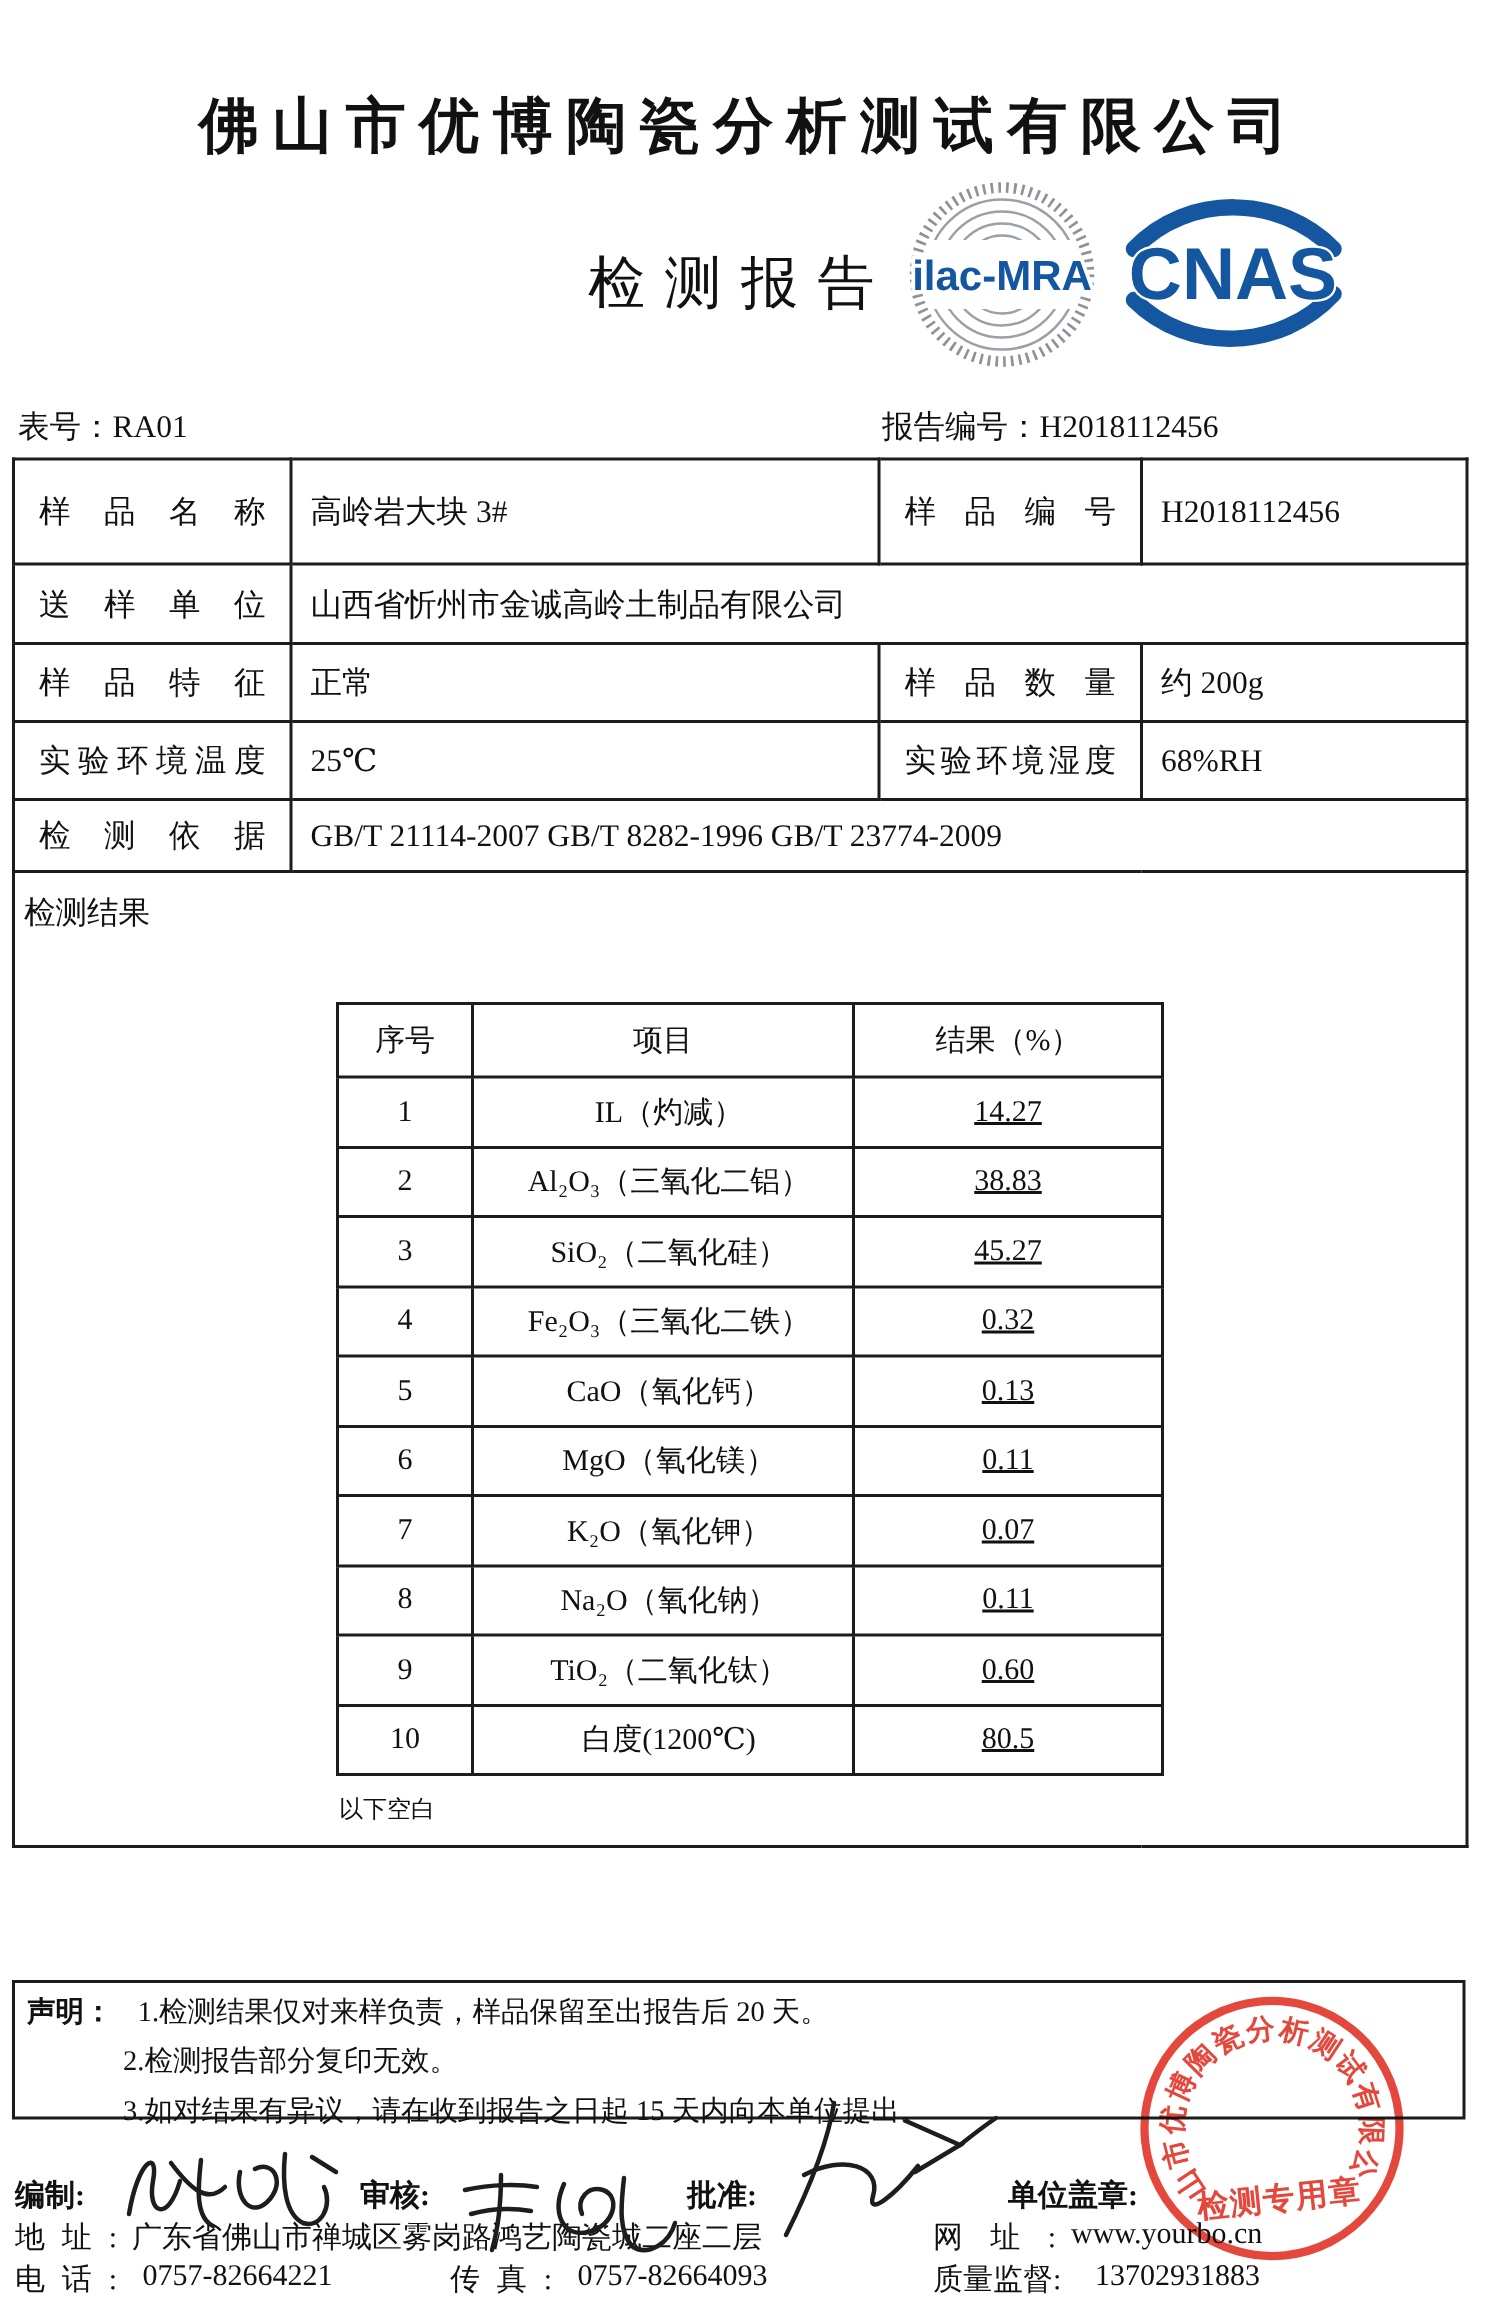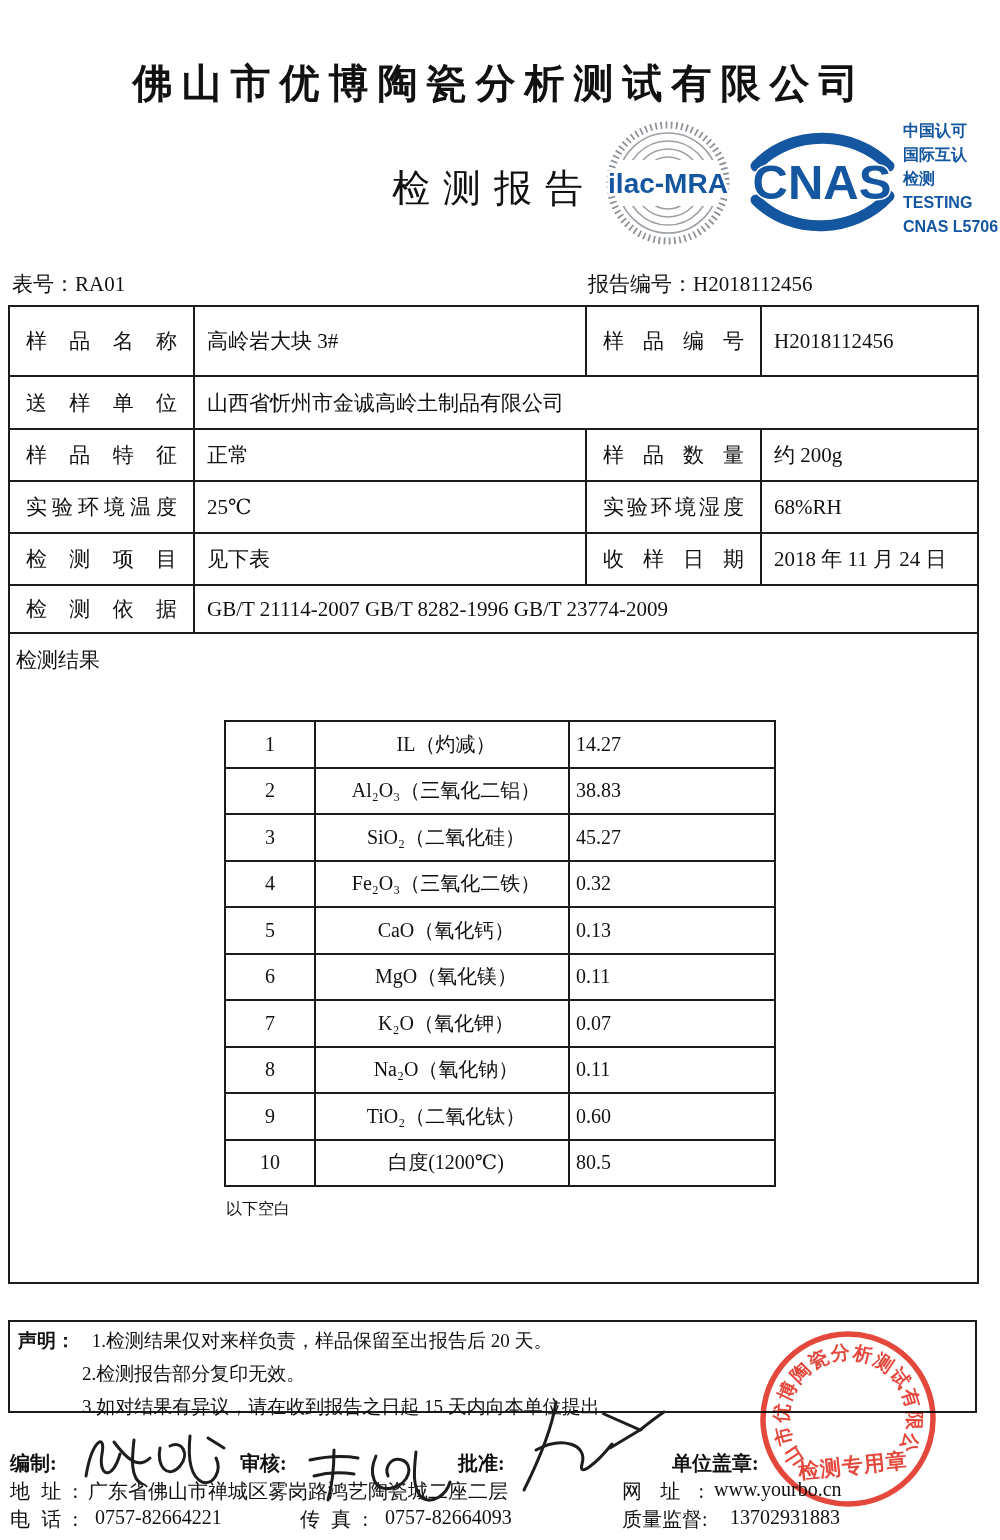--- a/index.html
+++ b/index.html
@@ -29,21 +29,21 @@
   .main-table td.big{vertical-align:top;padding:0;}
   .section-title{font-size:21px;padding:12px 0 0 6px;}
 
   
   .res-wrap{margin:46px 0 0 214px;}
   .res-table{width:550px;table-layout:fixed;}
   .res-table td,.res-table th{border:2px solid #1c1c1c;font-size:20px;font-weight:normal;height:44.5px;}
   .res-table th{height:45px;}
   .res-table .c-no{text-align:center;}
   .res-table .c-item{text-align:center;padding-left:14px;}
-  .res-table .c-res{}
+  .res-table .c-res{text-align:center;text-decoration:underline;}
   .end-note{margin:12px 0 0 216px;font-size:16px;}
 
   
   .statement{position:absolute;left:8px;top:1320px;width:965px;height:89px;border:2px solid #1c1c1c;
     font-size:19px;}
   .statement .row1{margin:6px 0 0 8px;}
   .statement .lbl{font-weight:bold;font-family:Liberation Mono, monospace;}
   .statement .it{margin:7px 0 0 72px;}
   .statement .first{display:inline;margin:12px;}
 
@@ -85,27 +85,20 @@
     <circle cx="70" cy="67" r="58" fill="none" stroke="#8e9399" stroke-width="7" stroke-dasharray="1.8 3.4"></circle>
     <text x="70" y="77" text-anchor="middle" font-family="Liberation Sans, DejaVu Sans, sans-serif" font-size="28" font-weight="bold" fill="#1456a0" stroke="#ffffff" stroke-width="5" paint-order="stroke">ilac-MRA</text>
   </svg>
 
   <svg class="logo-cnas" width="160" height="122" viewBox="0 0 160 122">
     <path d="M 14 44 C 50 6 112 8 147 44" fill="none" stroke="#1456a0" stroke-width="11" stroke-linecap="round"></path>
     <path d="M 14 78 C 50 114 112 112 147 74" fill="none" stroke="#1456a0" stroke-width="11" stroke-linecap="round"></path>
     <text x="80" y="77" text-anchor="middle" font-family="Liberation Sans, DejaVu Sans, sans-serif" font-size="49" font-weight="bold" fill="#1456a0" stroke="#ffffff" stroke-width="3" paint-order="stroke">CNAS</text>
   </svg>
 
-  <div class="accr-lines">
-    <div>中国认可</div>
-    <div>国际互认</div>
-    <div>检测</div>
-    <div>TESTING</div>
-    <div>CNAS L5706</div>
-  </div>
 
   <div class="formrow">
     <div class="left"><span>表号：</span><span>RA01</span></div>
     <div class="right"><span>报告编号：</span><span>H2018112456</span></div>
   </div>
 
   <table class="main-table">
     <colgroup>
         <col style="width:185px">
         <col style="width:392px">
@@ -128,41 +121,40 @@
       <td class="val">正常</td>
       <td class="lab">样品数量</td>
       <td class="val">约 200g</td>
     </tr>
     <tr style="height:52px">
       <td class="lab">实验环境温度</td>
       <td class="val">25℃</td>
       <td class="lab">实验环境湿度</td>
       <td class="val">68%RH</td>
     </tr>
-    <tr style="height:52px">
-      <td class="lab">检测项目</td>
-      <td class="val">见下表</td>
-      <td class="lab">收样日期</td>
-      <td class="val">2018 年 11 月 24 日</td>
-    </tr>
     <tr style="height:48px">
       <td class="lab">检测依据</td>
       <td class="val" colspan="3">GB/T 21114-2007 GB/T 8282-1996 GB/T 23774-2009</td>
     </tr>
     <tr style="height:650px">
       <td class="big" colspan="4">
         <div class="section-title">检测结果</div>
         <div class="res-wrap">
           <table class="res-table">
             <colgroup>
                   <col style="width:90px">
                   <col style="width:254px">
                   <col style="width:206px">
                 </colgroup>
             <tbody>
+                  <tr>
+              <th>序号</th>
+              <th>项目</th>
+              <th>结果（%）</th>
+            </tr>
             <tr>
               <td class="c-no">1</td>
               <td class="c-item">IL（灼减）</td>
               <td class="c-res">14.27</td>
             </tr>
             <tr>
               <td class="c-no">2</td>
               <td class="c-item">Al₂O₃（三氧化二铝）</td>
               <td class="c-res">38.83</td>
             </tr>

